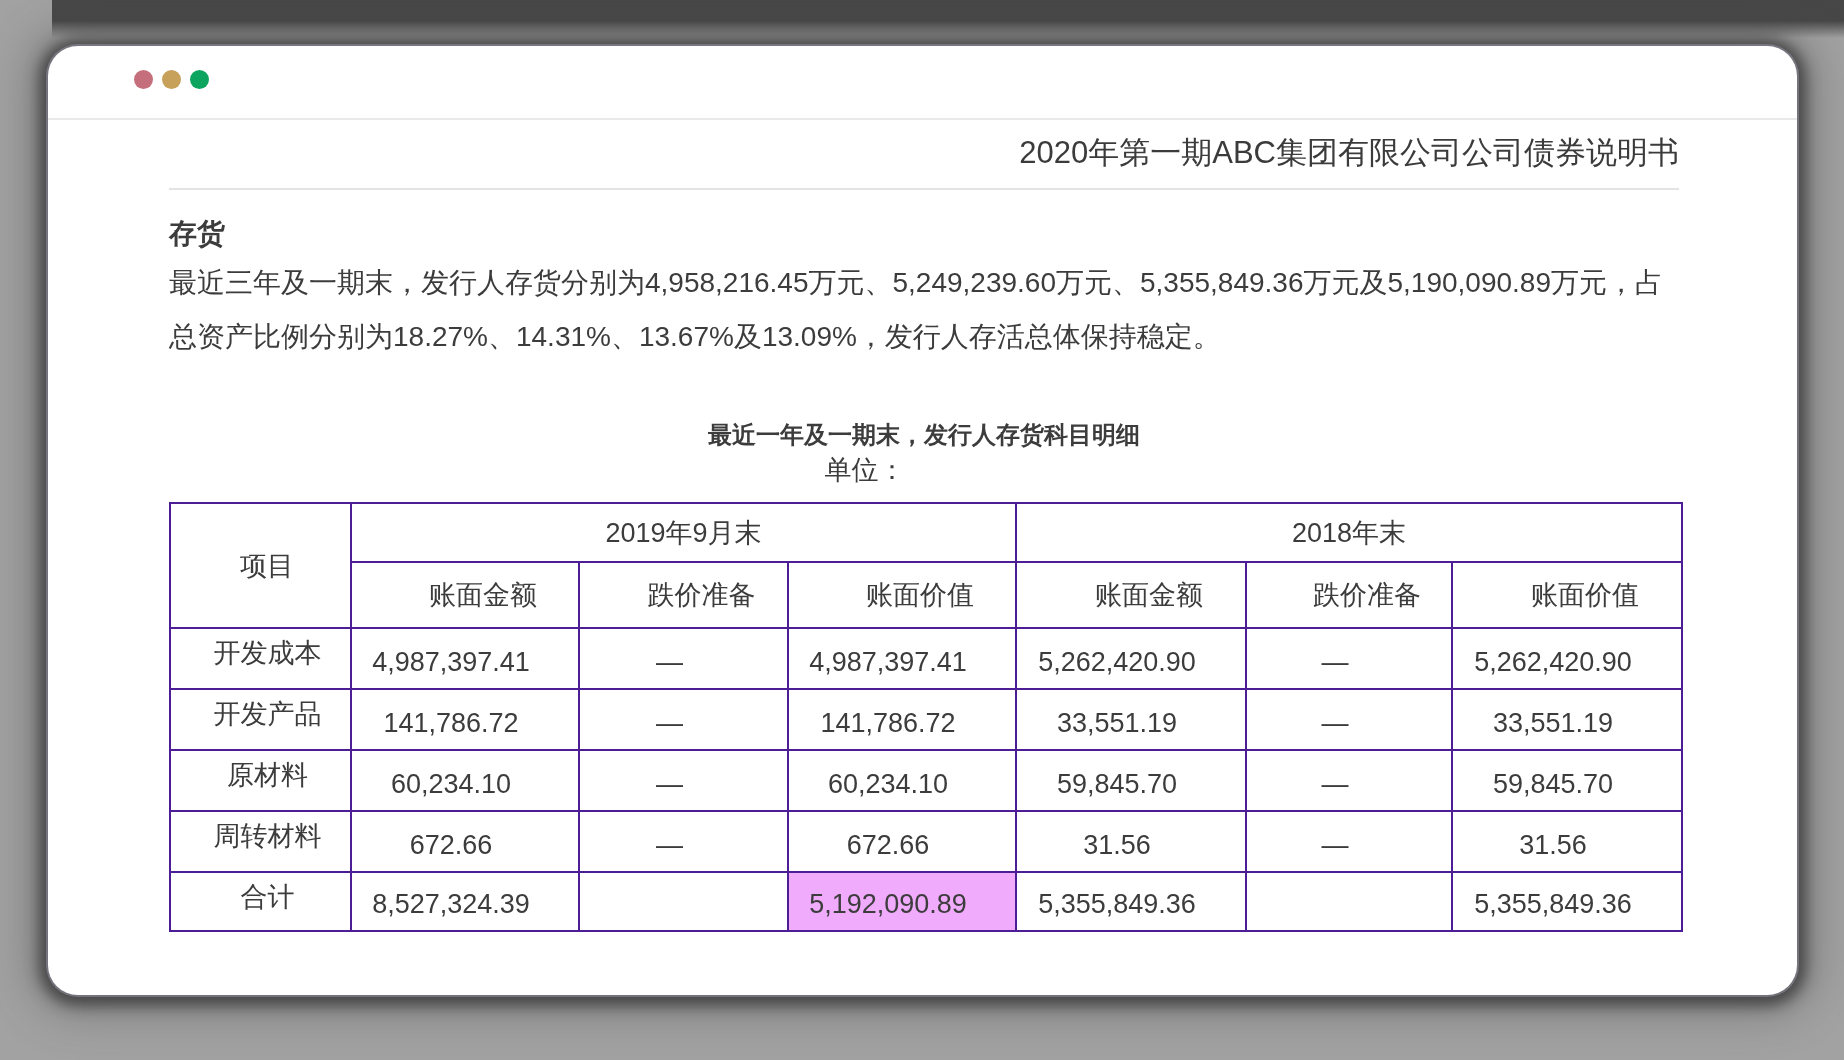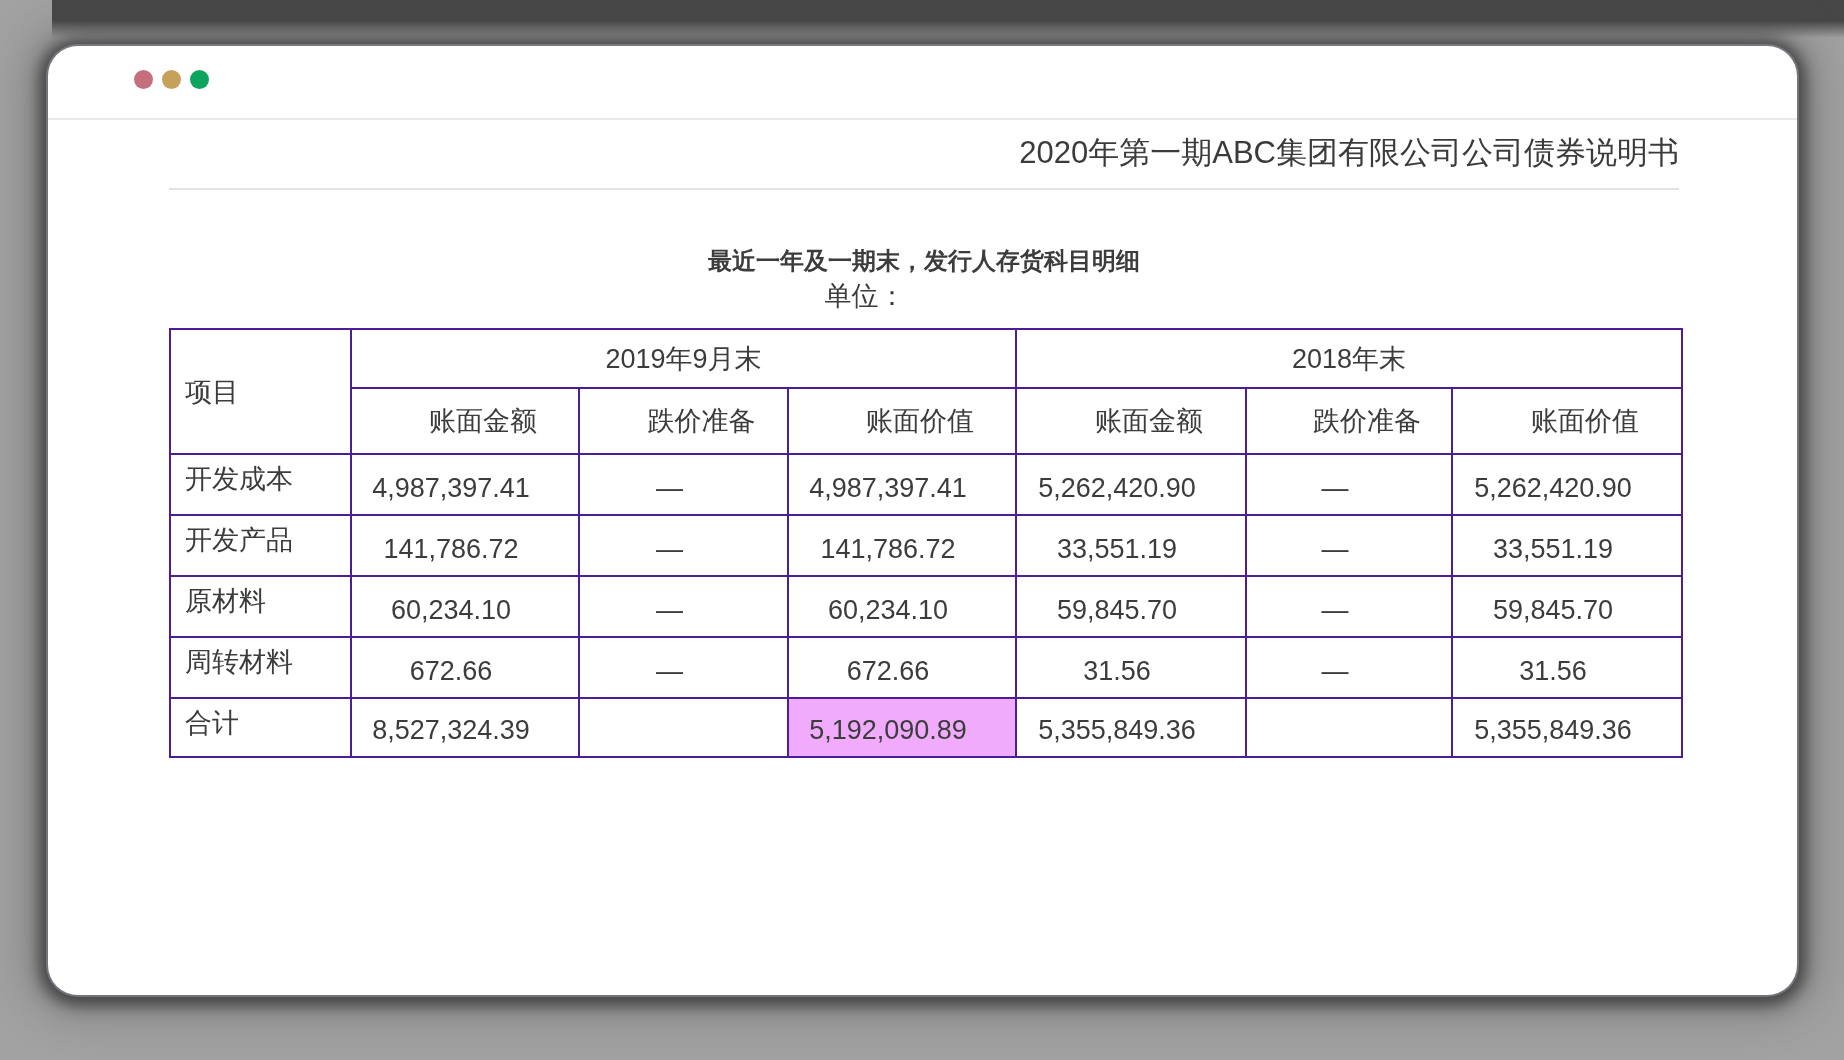--- a/index.html
+++ b/index.html
@@ -26,22 +26,22 @@
        border-bottom:2px solid #e3e3e3;line-height:38px;}
   .section-heading{margin-top:26px;font-size:28px;font-weight:bold;line-height:36px;}
   .paragraph{margin-top:4px;font-size:28px;line-height:54px;color:#3c3c3c;}
   .table-title{margin-top:52px;font-size:24px;font-weight:bold;text-align:center;line-height:38px;}
   .unit-label{margin-top:0px;font-size:27px;text-align:center;padding-right:118px;line-height:32px;}
   table.inv{margin-top:16px;width:100%;border-collapse:collapse;table-layout:fixed;
        font-size:27px;color:#3c3c3c;}
   table.inv th,table.inv td{border:2px solid #4c1d95;font-weight:400;}
   th.group{height:55px;text-align:center;vertical-align:middle;}
   th.sub{height:62px;text-align:center;vertical-align:middle;padding-left:37px;}
-  th.item{text-align:left;vertical-align:middle;padding-left:14px;}
-  td.label{vertical-align:top;text-align:left;padding:6px 0 0 14px;}
+  th.item{text-align:center;vertical-align:middle;padding-left:14px;}
+  td.label{vertical-align:top;text-align:center;padding:6px 0 0 14px;}
   td.num{vertical-align:bottom;text-align:center;padding:0 28px 10px 0;}
   tr.r{height:61px;}
   tr.r-last{height:59px;}
   td.hl{background:#f0abfc;border:3px dashed #e4553f;}
 </style>
 </head>
 <body>
 
 <div class="canvas">
   <div class="window">
@@ -51,21 +51,23 @@
         <div class="dot dot-red"></div>
         <div class="dot dot-yellow"></div>
         <div class="dot dot-green"></div>
       </div>
     </div>
 
     <div class="content">
 
       <div class="doc-header">2020年第一期ABC集团有限公司公司债券说明书</div>
 
+      <div class="section-heading">存货</div>
 
+      <div class="paragraph">最近三年及一期末，发行人存货分别为4,958,216.45万元、5,249,239.60万元、5,355,849.36万元及5,190,090.89万元，占总资产比例分别为18.27%、14.31%、13.67%及13.09%，发行人存活总体保持稳定。</div>
 
       <div class="table-title">最近一年及一期末，发行人存货科目明细</div>
 
       <div class="unit-label">单位：</div>
 
       <table class="inv">
         <colgroup>
           <col style="width:181px">
             <col style="width:228px">
             <col style="width:209px">

